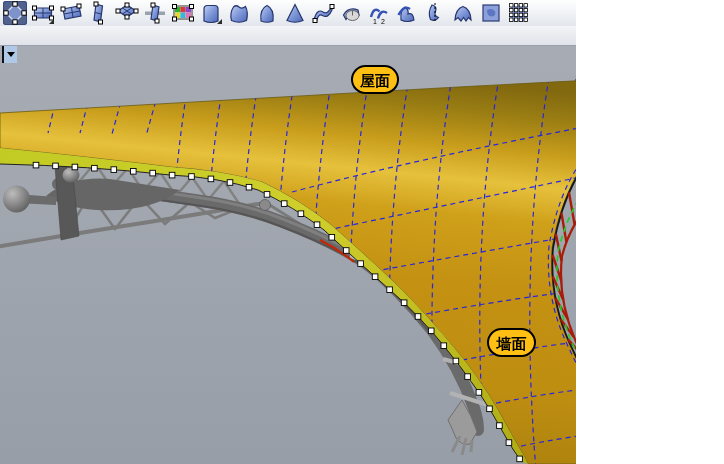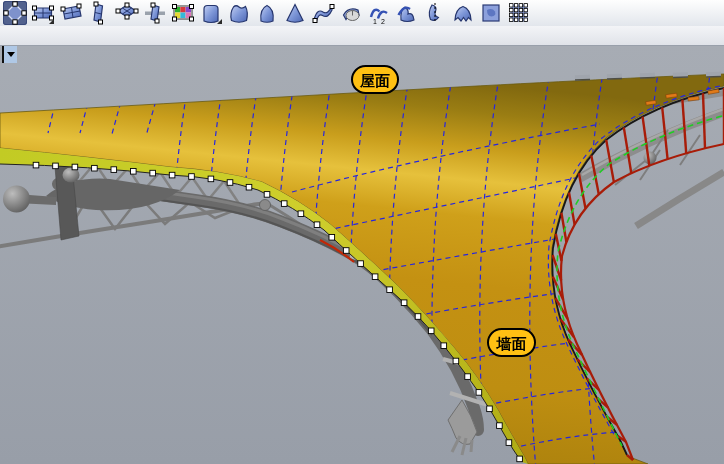--- a/index.html
+++ b/index.html
@@ -1,16 +1,16 @@
 <!DOCTYPE html>
 <html><head>
 <meta charset="utf-8">
 <style>
   html,body{margin:0;padding:0;}
-  .stage{position:relative;width:724px;height:464px;overflow:hidden;
+  .stage{position:relative;width:576px;height:464px;overflow:hidden;
          background:#eab308;font-family:"Liberation Sans",sans-serif;}
   
   .tb{position:absolute;top:0;left:0;right:0;height:26px;
       background:linear-gradient(#FEFEFE,#E2E6EC);
       display:flex;align-items:center;gap:4px;padding-left:3px;z-index:5;}
   .tb-below{position:absolute;top:26px;left:0;right:0;height:19px;
       background:linear-gradient(#F3F4F7,#E0E3E9);
       border-bottom:1px solid #99A0AB;z-index:4;}
   .tool{width:24px;height:24px;position:relative;display:flex;align-items:center;
         justify-content:center;flex:0 0 auto;}

